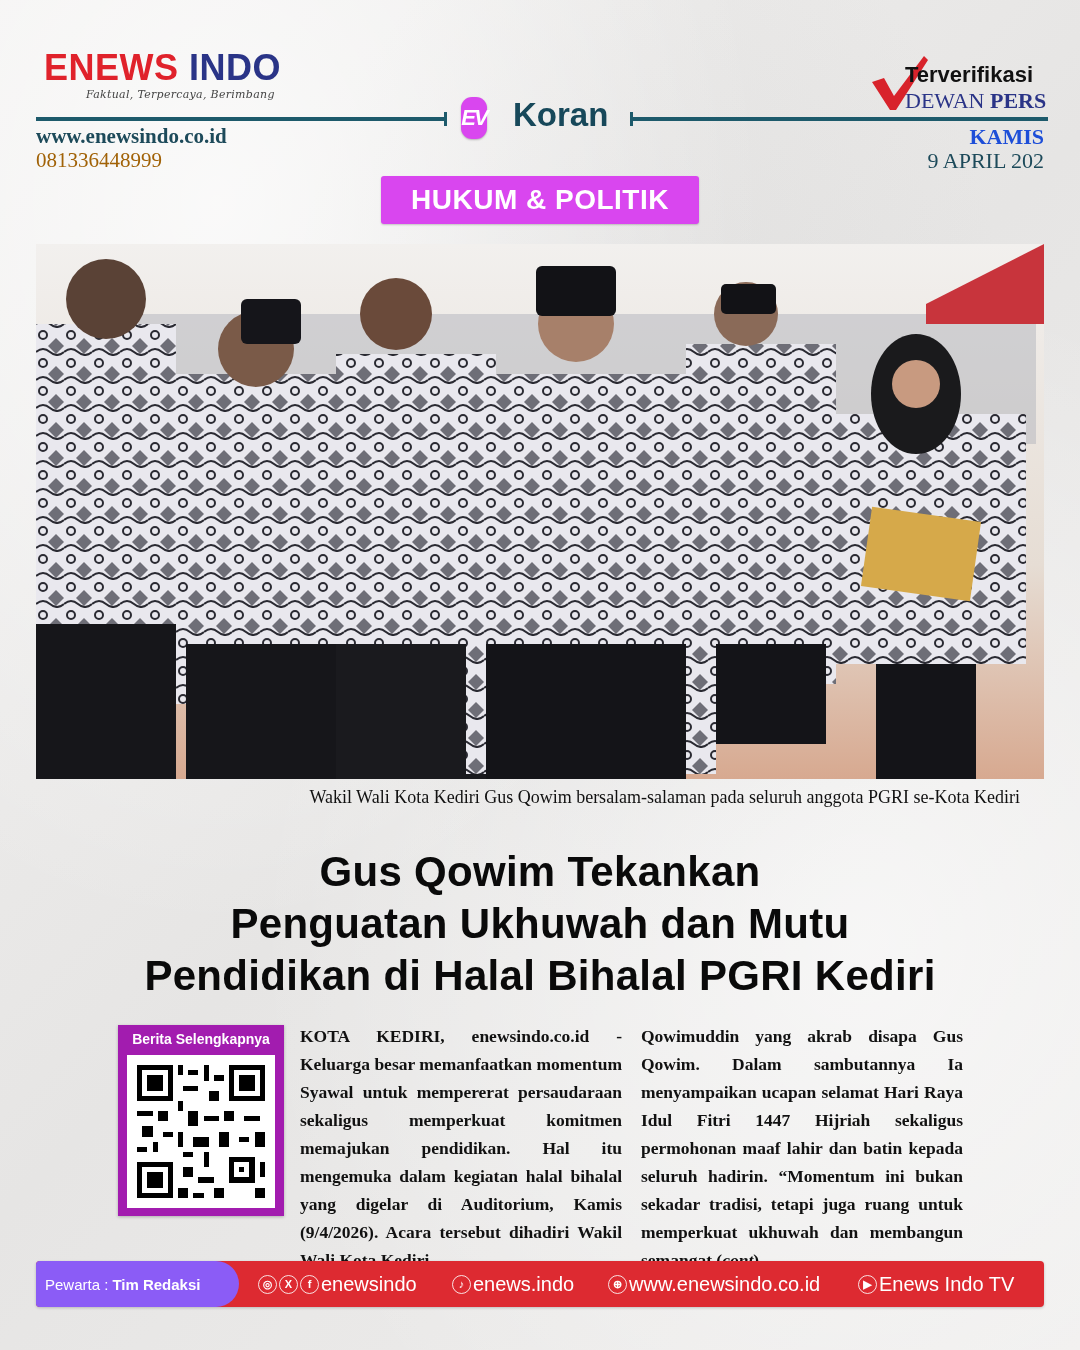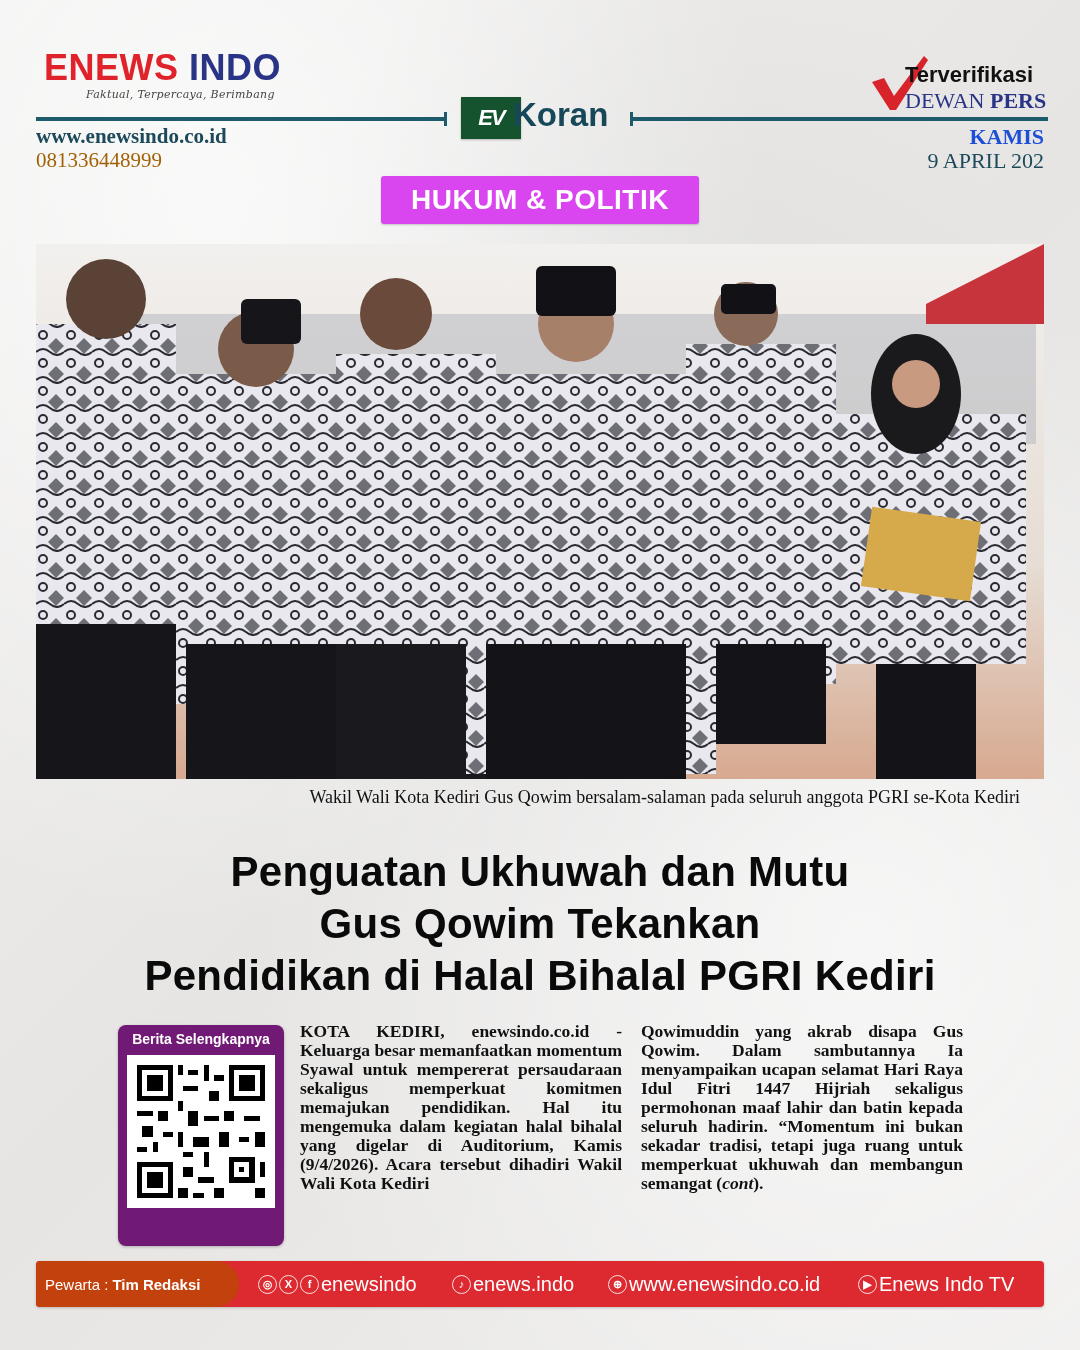--- a/index.html
+++ b/index.html
@@ -21,21 +21,21 @@
   .brand .red { color: #e0222b; }
   .brand .blue { color: #2a3487; }
   .tagline { left: 62px; top: 88px; font-family: "DejaVu Serif", serif; font-style: italic; font-size: 11px; color: #444; letter-spacing: 0.3px; margin-left: 24px; }
   .rule { height: 4px; background: #1d5a6b; top: 117px; }
   .rule-left { left: 36px; width: 410px; }
   .rule-right { left: 632px; width: 416px; }
   .rule-cap { width: 3px; height: 14px; background: #1d5a6b; top: 112px; }
   .site-url { left: 36px; top: 124px; font-weight: 700; font-size: 21px; color: #1d4a5a; }
   .phone { left: 36px; top: 148px; font-size: 21px; color: #a16207; }
 
-  .koran-logo { left: 461px; top: 97px; width: 60px; height: 42px; background: #14532d; border-radius: 0; display: flex; align-items: center; justify-content: center; color: #fff; font-family: "Liberation Sans", sans-serif; font-weight: 700; font-style: italic; font-size: 22px; letter-spacing: -2px; box-shadow: 0 1px 2px rgba(0,0,0,0.25); }
+  .koran-logo { left: 461px; top: 97px; width: 26px; height: 42px; background: #d946ef; border-radius: 11px; display: flex; align-items: center; justify-content: center; color: #fff; font-family: "Liberation Sans", sans-serif; font-weight: 700; font-style: italic; font-size: 22px; letter-spacing: -2px; box-shadow: 0 1px 2px rgba(0,0,0,0.25); }
   .koran-label { left: 513px; top: 96px; font-family: "Liberation Sans", sans-serif; font-weight: 700; font-size: 33px; color: #17485a; }
 
   .verified-check { left: 870px; top: 52px; width: 60px; height: 60px; }
   .verified-top { left: 905px; top: 62px; font-family: "Liberation Sans", sans-serif; font-weight: 700; font-size: 22px; color: #111; }
   .verified-bottom { left: 905px; top: 88px; font-size: 22px; color: #2a3487; }
   .verified-bottom b { font-weight: 700; }
   .day { right: 36px; top: 124px; font-weight: 700; font-size: 22px; color: #1d4ed8; }
   .date { right: 36px; top: 148px; font-size: 22px; color: #1d4a5a; text-align: right; }
 
   .category { left: 381px; top: 176px; width: 318px; height: 48px; background: #d946ef; border-radius: 3px; color: #fff; font-family: "Liberation Sans", sans-serif; font-weight: 700; font-size: 28px; display: flex; align-items: center; justify-content: center; letter-spacing: 0.5px; box-shadow: 0 1px 2px rgba(0,0,0,0.2); }
@@ -43,34 +43,34 @@
   
   .photo { left: 36px; top: 244px; width: 1008px; height: 535px; overflow: hidden; background: #e8e3dc; }
   .photo svg { display: block; }
 
   .caption { left: 60px; top: 786px; width: 960px; text-align: right; font-size: 18px; line-height: 22px; color: #111; }
 
   .headline { left: 40px; top: 846px; width: 1000px; text-align: center; font-family: "Liberation Sans", sans-serif; font-weight: 700; font-size: 42px; line-height: 52px; color: #0a0a0a; letter-spacing: 0.3px; }
   .headline span { display: block; }
 
   
-  .qr-box { left: 118px; top: 1025px; width: 166px; height: 221px; background: #701a75; border-radius: 8px; box-shadow: 0 1px 3px rgba(0,0,0,0.25); }
+  .qr-box { left: 118px; top: 1025px; width: 166px; height: 191px; background: #a21caf; border-radius: 0; box-shadow: 0 1px 3px rgba(0,0,0,0.25); }
   .qr-title { position: absolute; left: 0; top: 6px; width: 166px; text-align: center; color: #fff; font-family: "Liberation Sans", sans-serif; font-weight: 700; font-size: 14px; }
   .qr-code { position: absolute; left: 9px; top: 30px; width: 148px; height: 153px; background: #fff; border-radius: 2px; }
 
   
-  .col { top: 1022px; width: 322px; font-weight: 700; font-size: 17.5px; line-height: 19px; text-align: justify; color: #111; }
+  .col { top: 1022px; width: 322px; font-weight: 700; font-size: 17.5px; line-height: 28px; text-align: justify; color: #111; }
   .col-1 { left: 300px; }
   .col-2 { left: 641px; }
   .col p { margin: 0; }
   .col .last { text-align-last: left; }
 
   
   .footer { left: 36px; top: 1261px; width: 1008px; height: 46px; background: #dd2a31; border-radius: 4px; box-shadow: 0 1px 3px rgba(0,0,0,0.2); }
-  .pewarta { position: absolute; left: 0; top: 0; height: 46px; width: 203px; background: #c2410c; border-radius: 4px 24px 24px 4px; color: #fff; font-family: "Liberation Sans", sans-serif; font-size: 15px; display: flex; align-items: center; padding-left: 9px; box-sizing: border-box; }
+  .pewarta { position: absolute; left: 0; top: 0; height: 46px; width: 203px; background: #8b5cf6; border-radius: 4px 24px 24px 4px; color: #fff; font-family: "Liberation Sans", sans-serif; font-size: 15px; display: flex; align-items: center; padding-left: 9px; box-sizing: border-box; }
   .pewarta b { font-weight: 700; margin-left: 4px; }
   .social { position: absolute; top: 0; height: 46px; display: flex; align-items: center; color: #fff; font-family: "Liberation Sans", sans-serif; font-size: 20px; }
   .ic { width: 19px; height: 19px; border: 1px solid rgba(255,255,255,0.85); border-radius: 50%; display: inline-flex; align-items: center; justify-content: center; margin-right: 2px; font-size: 11px; font-weight: 700; color: #fff; box-sizing: border-box; }
 </style>
 </head>
 <body>
 
 <div class="abs brand">
   <span class="red">ENEWS</span>
   <span class="blue">INDO</span>
@@ -153,22 +153,22 @@
       <rect x="830" y="270" width="110" height="80" fill="#d6a94a" transform="rotate(8 885 310)"></rect>
     </g>
   </svg>
 </div>
 
 <div class="abs caption">
   <div>Wakil Wali Kota Kediri Gus Qowim bersalam-salaman pada seluruh anggota PGRI se-Kota Kediri</div>
 </div>
 
 <h1 class="abs headline" style="margin:0;">
+  <span>Gus Qowim Tekankan</span>
   <span>Penguatan Ukhuwah dan Mutu</span>
-  <span>Gus Qowim Tekankan</span>
   <span>Pendidikan di Halal Bihalal PGRI Kediri</span>
 </h1>
 
 <div class="abs qr-box">
   <div class="qr-title">Berita Selengkapnya</div>
   <div class="qr-code">
     <svg width="148" height="153" viewBox="0 0 29 30" shape-rendering="crispEdges">
       <rect width="29" height="30" fill="#fff"></rect>
       <g fill="#000">
         <rect x="2" y="2" width="7" height="7"></rect>

